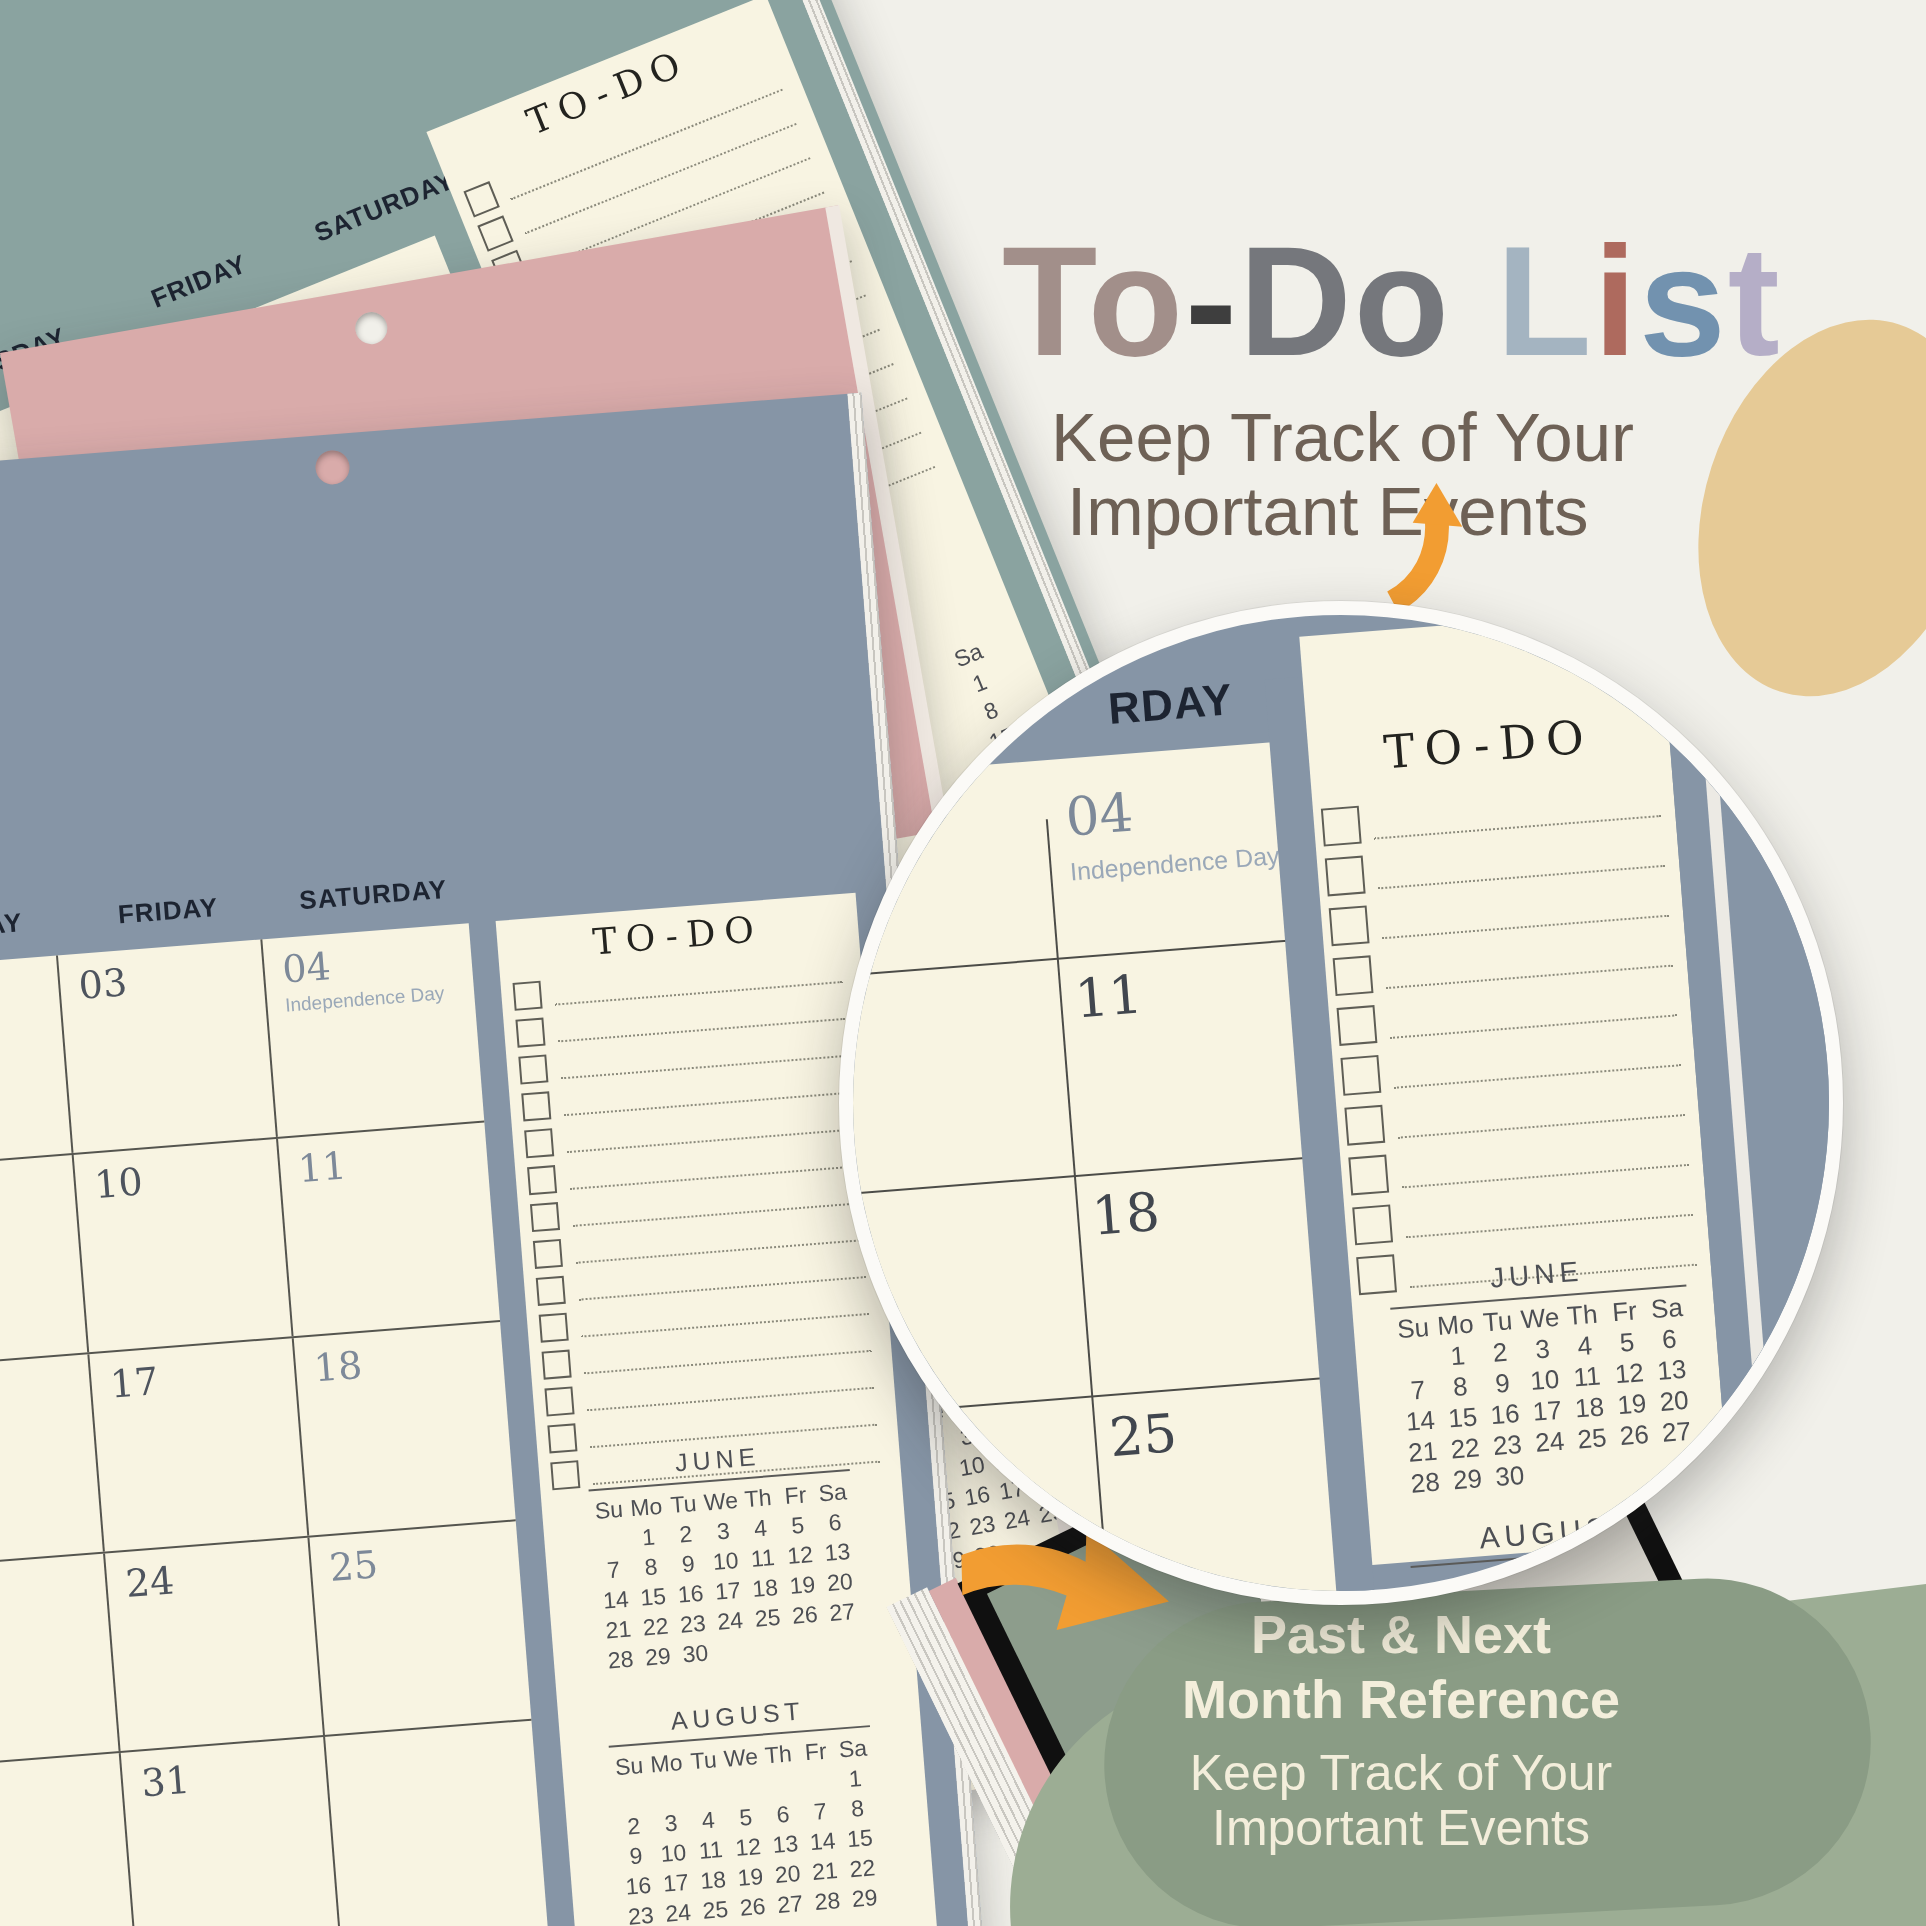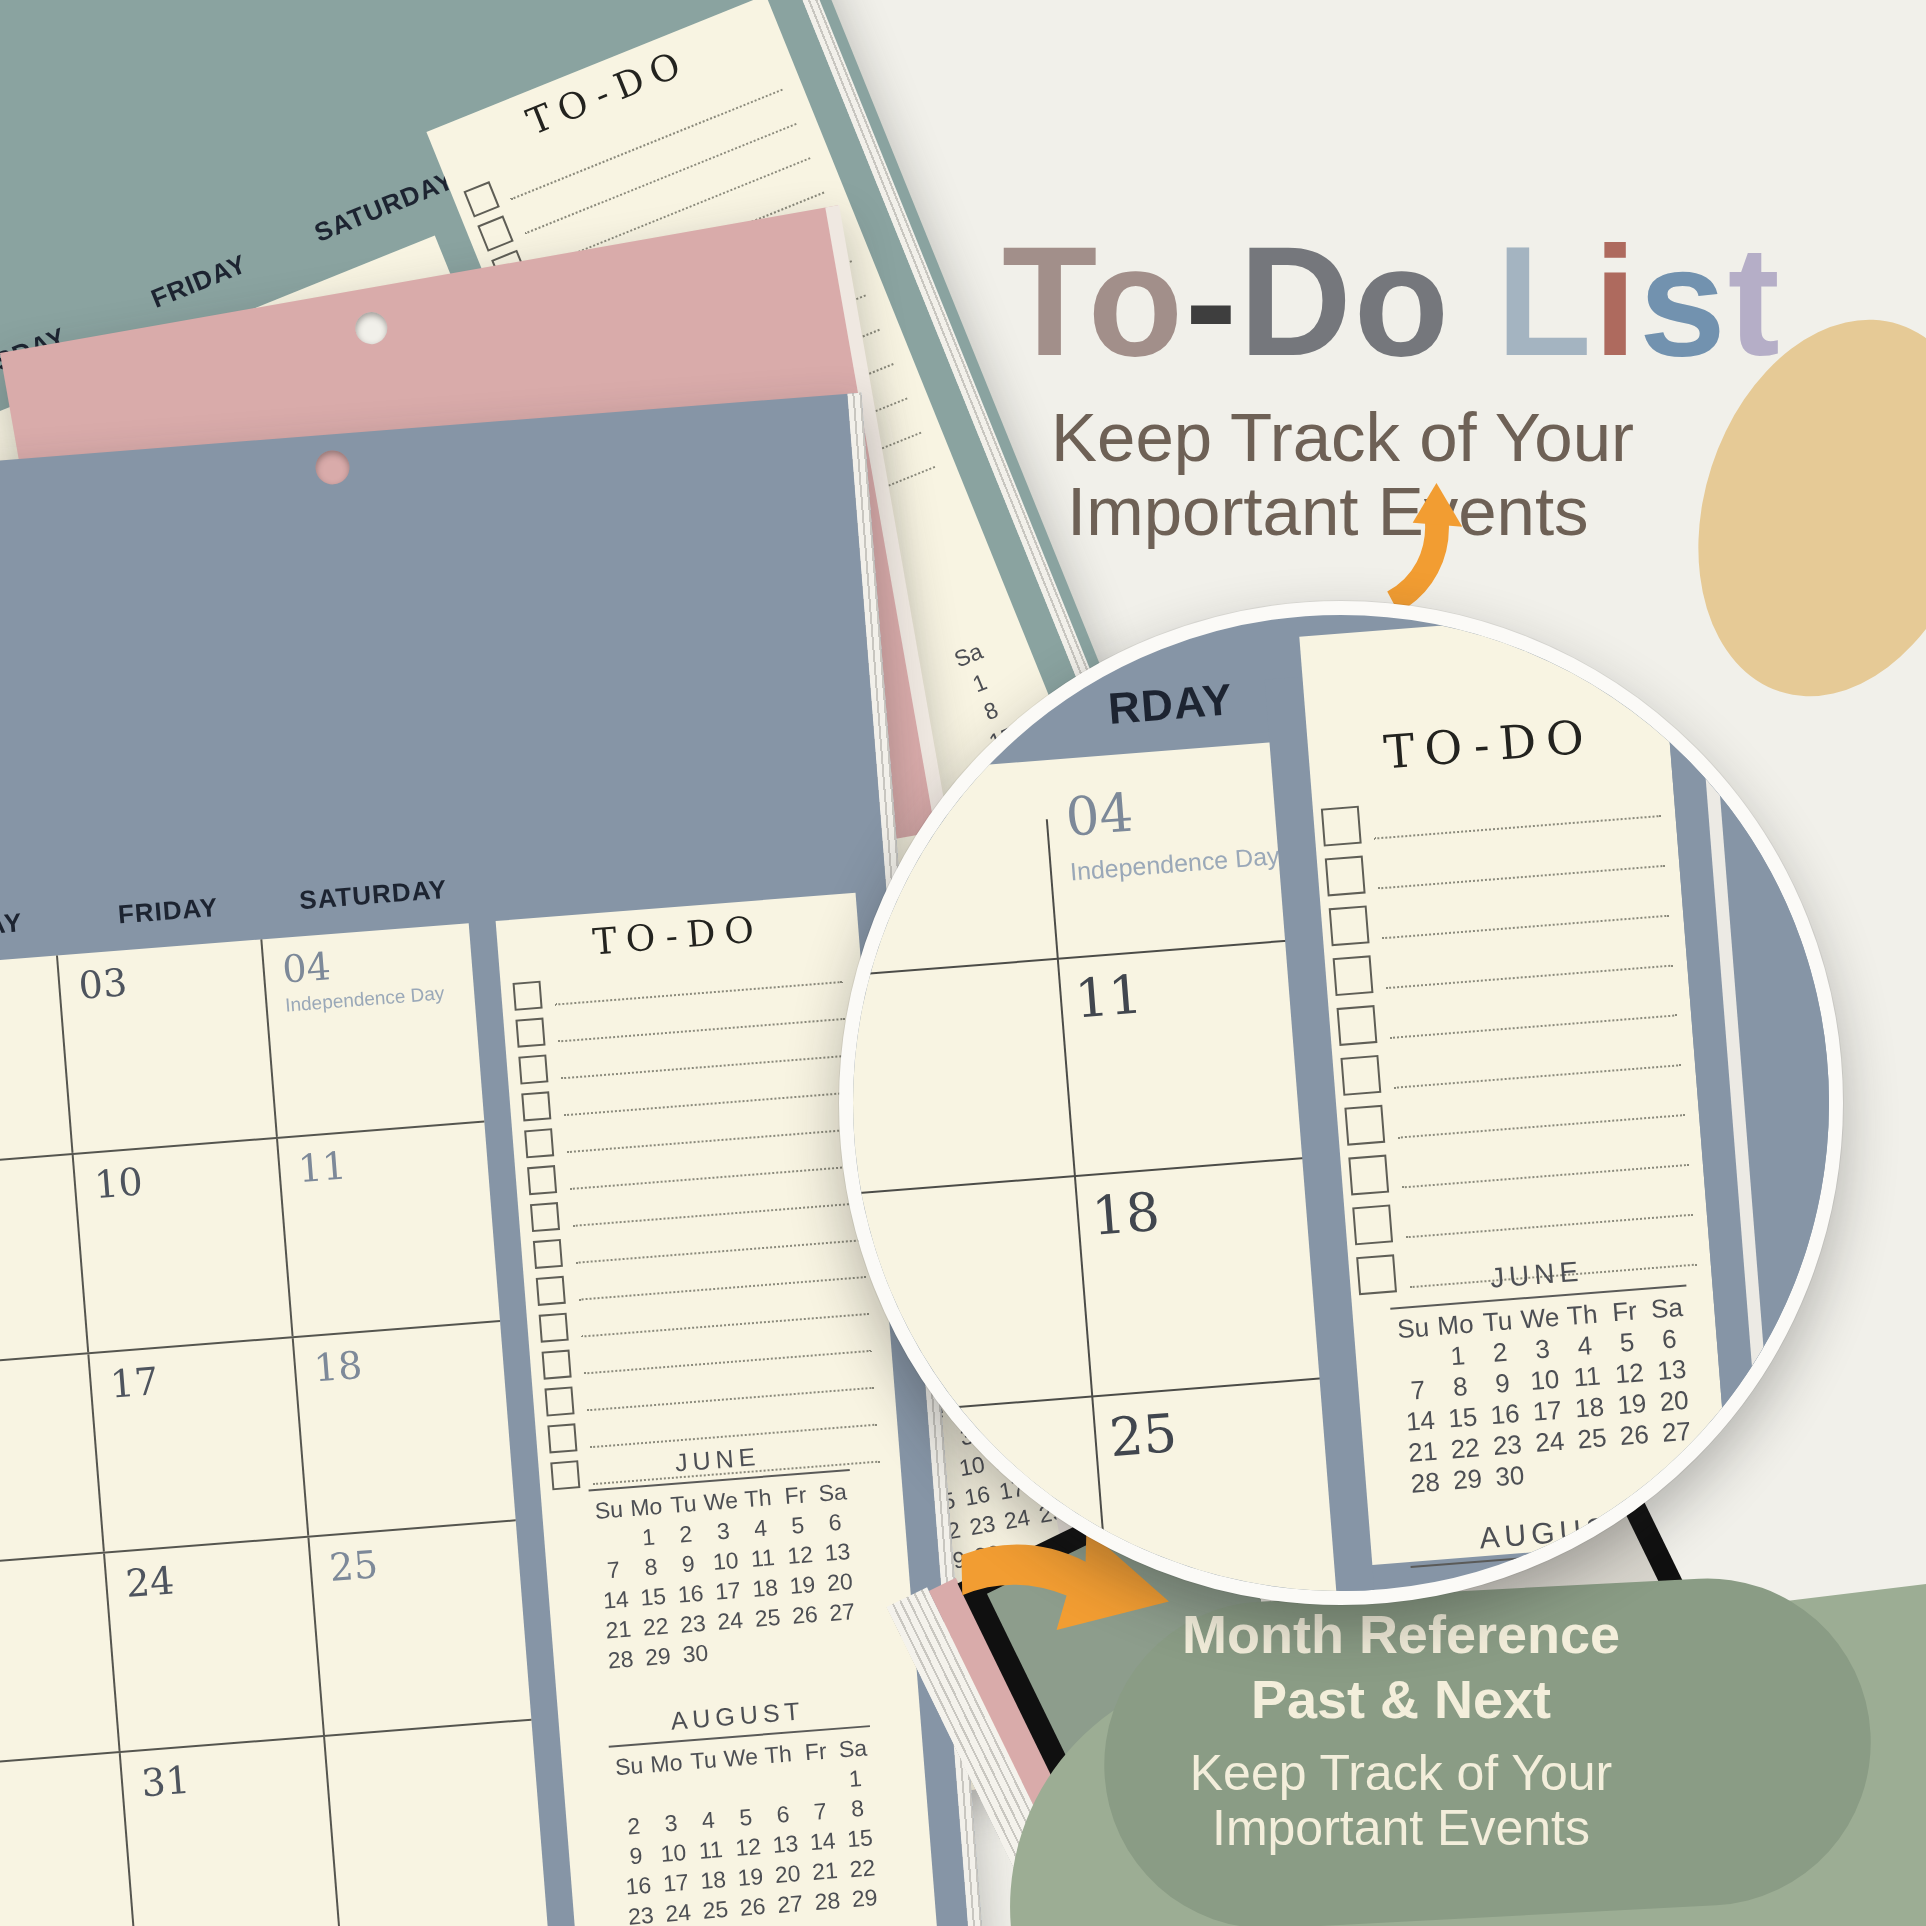--- a/index.html
+++ b/index.html
@@ -537,22 +537,22 @@
 
   <svg class="abs" style="left:945px;top:1515px;transform:rotate(10deg)" width="248" height="168" viewBox="0 0 250 170">
     <path d="M10 60 Q 70 25 135 45 L130 12 L225 70 L118 118 L122 82 Q 65 70 18 100 Z" fill="#f29d32"></path>
   </svg>
 
   <div id="green-light" class="abs"></div>
   <div id="green-light2" class="abs"></div>
   <div id="green-dark" class="abs"></div>
   <div id="badge" class="abs">
     <div class="b1">
+      <div>Past &amp; Next</div>
       <div>Month Reference</div>
-      <div>Past &amp; Next</div>
     </div>
     <div class="b2">
       <div>Keep Track of Your</div>
       <div>Important Events</div>
     </div>
   </div>
 
   <div id="leaf1" class="abs"></div>
   <div id="title" class="abs"><span class="tl" style="color: rgb(162, 143, 138);">T</span><span class="tl" style="color: rgb(162, 143, 138);">o</span><span class="tl" style="color: rgb(62, 62, 62);">-</span><span class="tl" style="color: rgb(117, 119, 124);">D</span><span class="tl" style="color: rgb(117, 119, 124);">o</span><span class="tl" style="color: rgb(0, 0, 0);"> </span><span class="tl" style="color: rgb(164, 180, 193);">L</span><span class="tl" style="color: rgb(174, 106, 94);">i</span><span class="tl" style="color: rgb(114, 146, 175);">s</span><span class="tl" style="color: rgb(181, 174, 199);">t</span></div>
   <div id="subtitle" class="abs">

